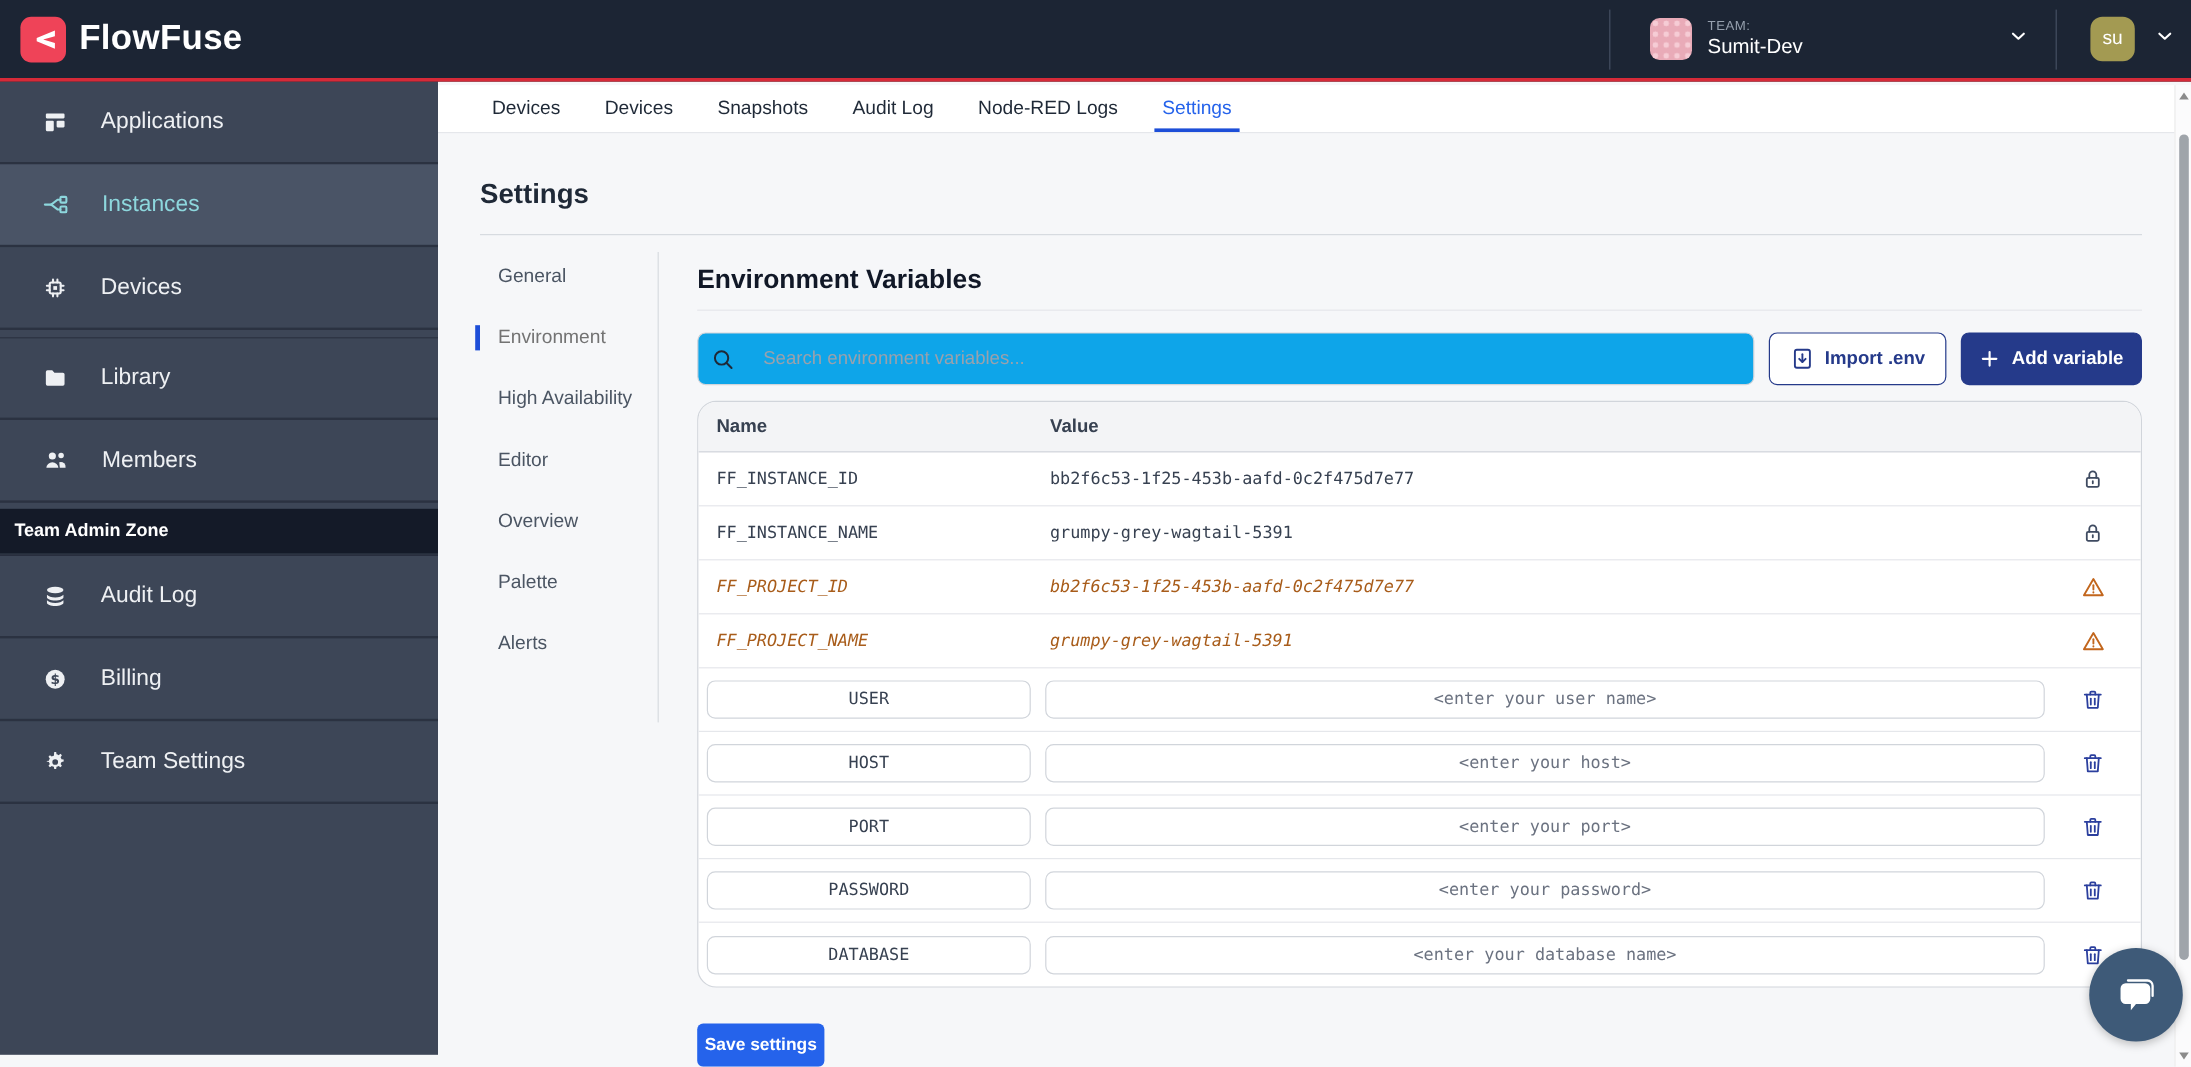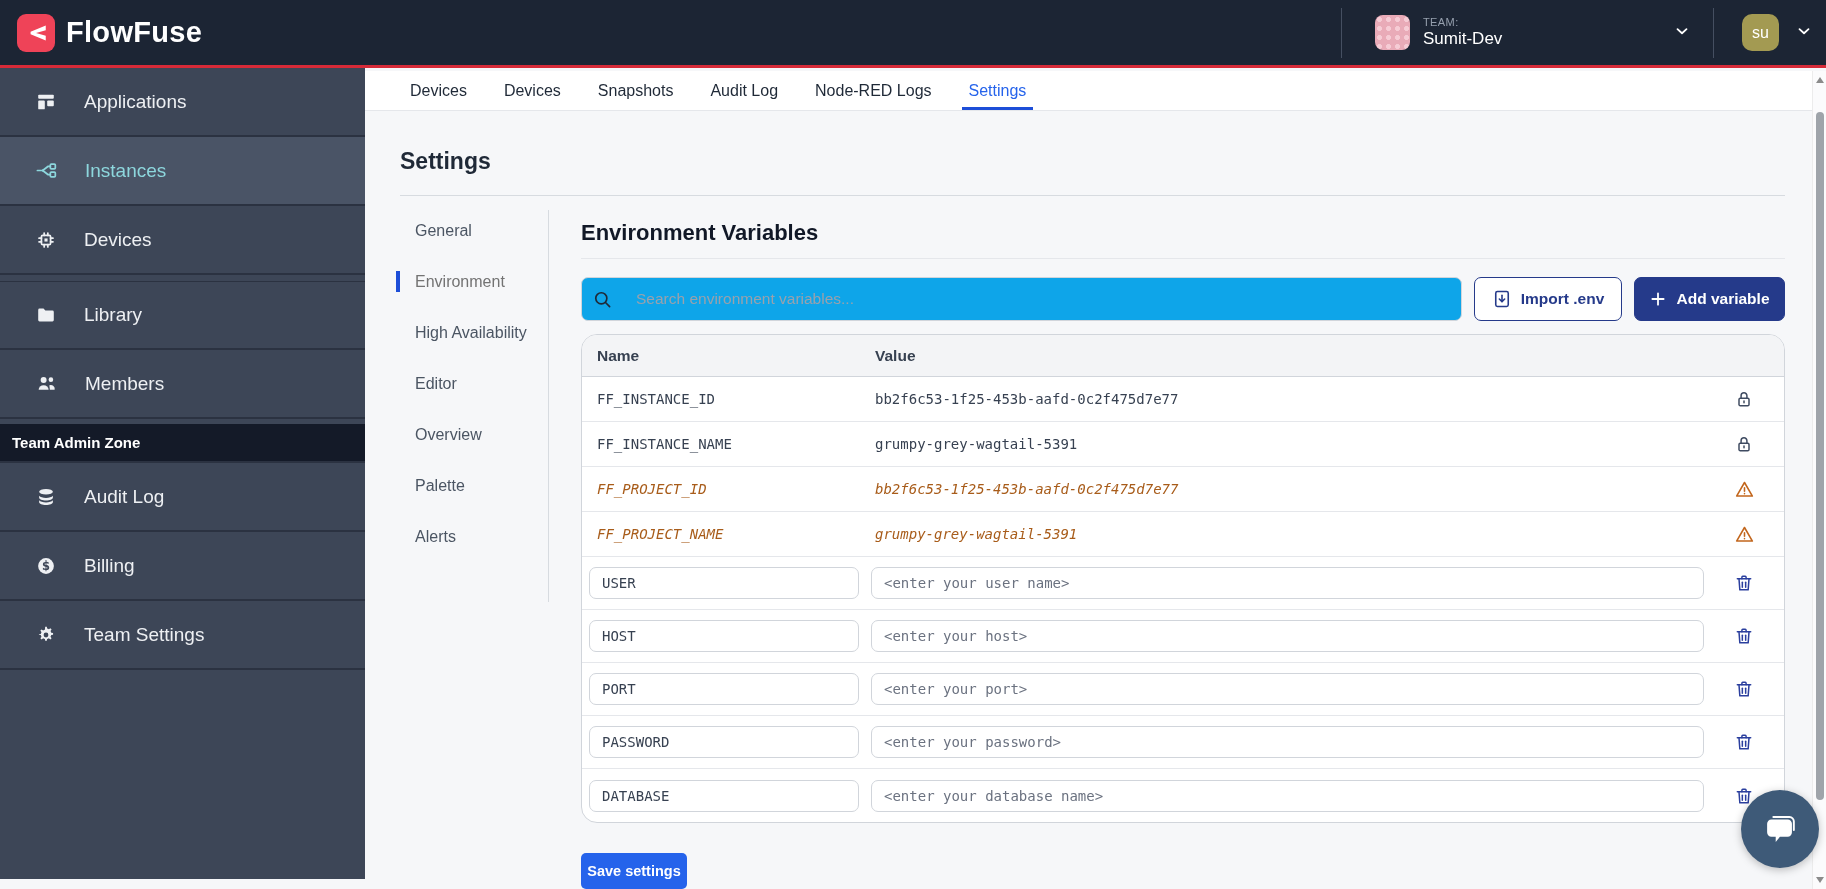--- a/index.html
+++ b/index.html
@@ -75,21 +75,21 @@
   .col-action { width:80px; flex:0 0 auto; display:flex; justify-content:center; align-items:center; }
   .t-row { display:flex; align-items:center; height:45px; border-bottom:1px solid #e5e7eb;
            font-family:"DejaVu Sans Mono","Liberation Mono",monospace; font-size:14px; color:#374151; }
   .t-row:last-child { border-bottom:none; }
   .t-row.deprecated { color:#a85c1a; font-style:italic; }
   .t-row.editable { height:53px; }
   .t-row.editable .col-name { padding-left:7px; }
   .t-row.editable .col-value { padding-left:0; }
   .cell-input { height:32px; border:1px solid #d1d5db; border-radius:7px; padding:12px 12px;
                 font-family:"DejaVu Sans Mono","Liberation Mono",monospace; font-size:14px; color:#374151;
-                outline:none; background:#fff; }
+                outline:none; background:#fff;text-align:center; }
   .cell-input::placeholder { color:#6b7280; }
   .name-input { width:270px; }
   .value-input { width:calc(100% - 6px); margin-left:6px; }
 
   .save-btn { margin-top:30px; width:106px; height:36px; background:#2563eb; color:#fff; border:none;
               border-radius:5px; font-size:14.5px; font-weight:bold; cursor:pointer;
               font-family:"Liberation Sans", sans-serif; }
 
   
   .chat-fab { position:absolute; width:78px; height:78px; border-radius:50%; background:#3e5a78;

